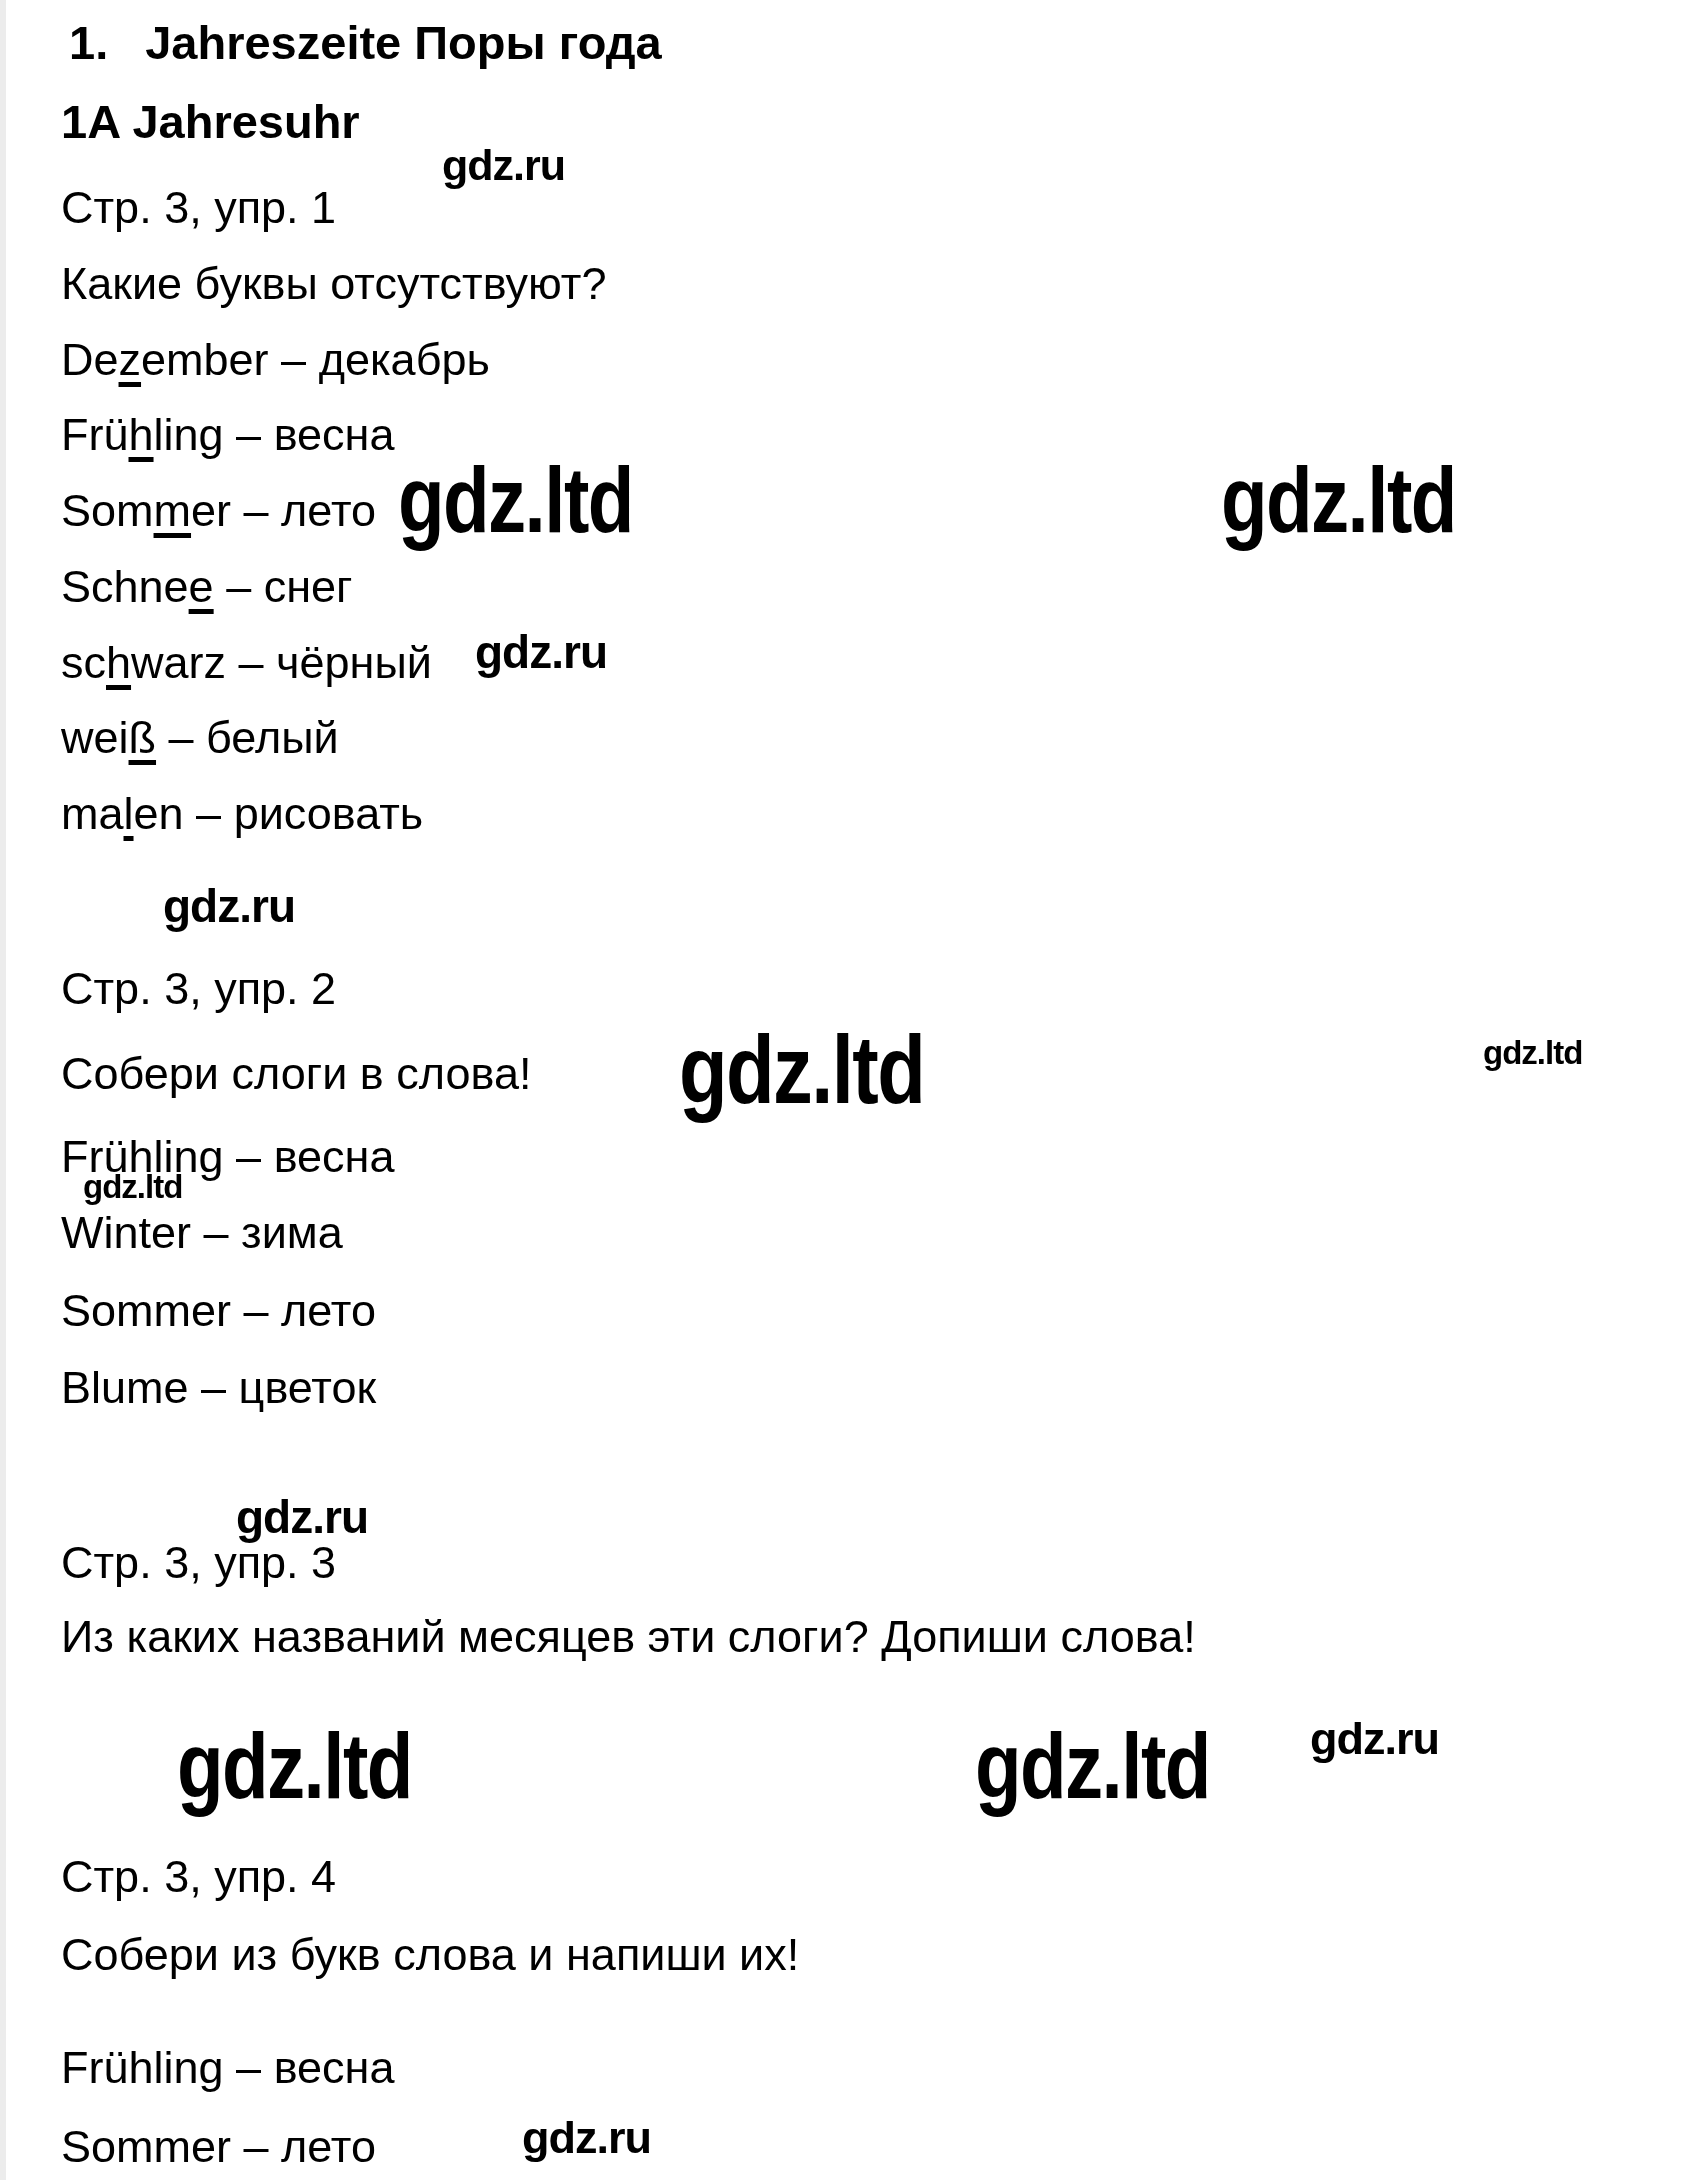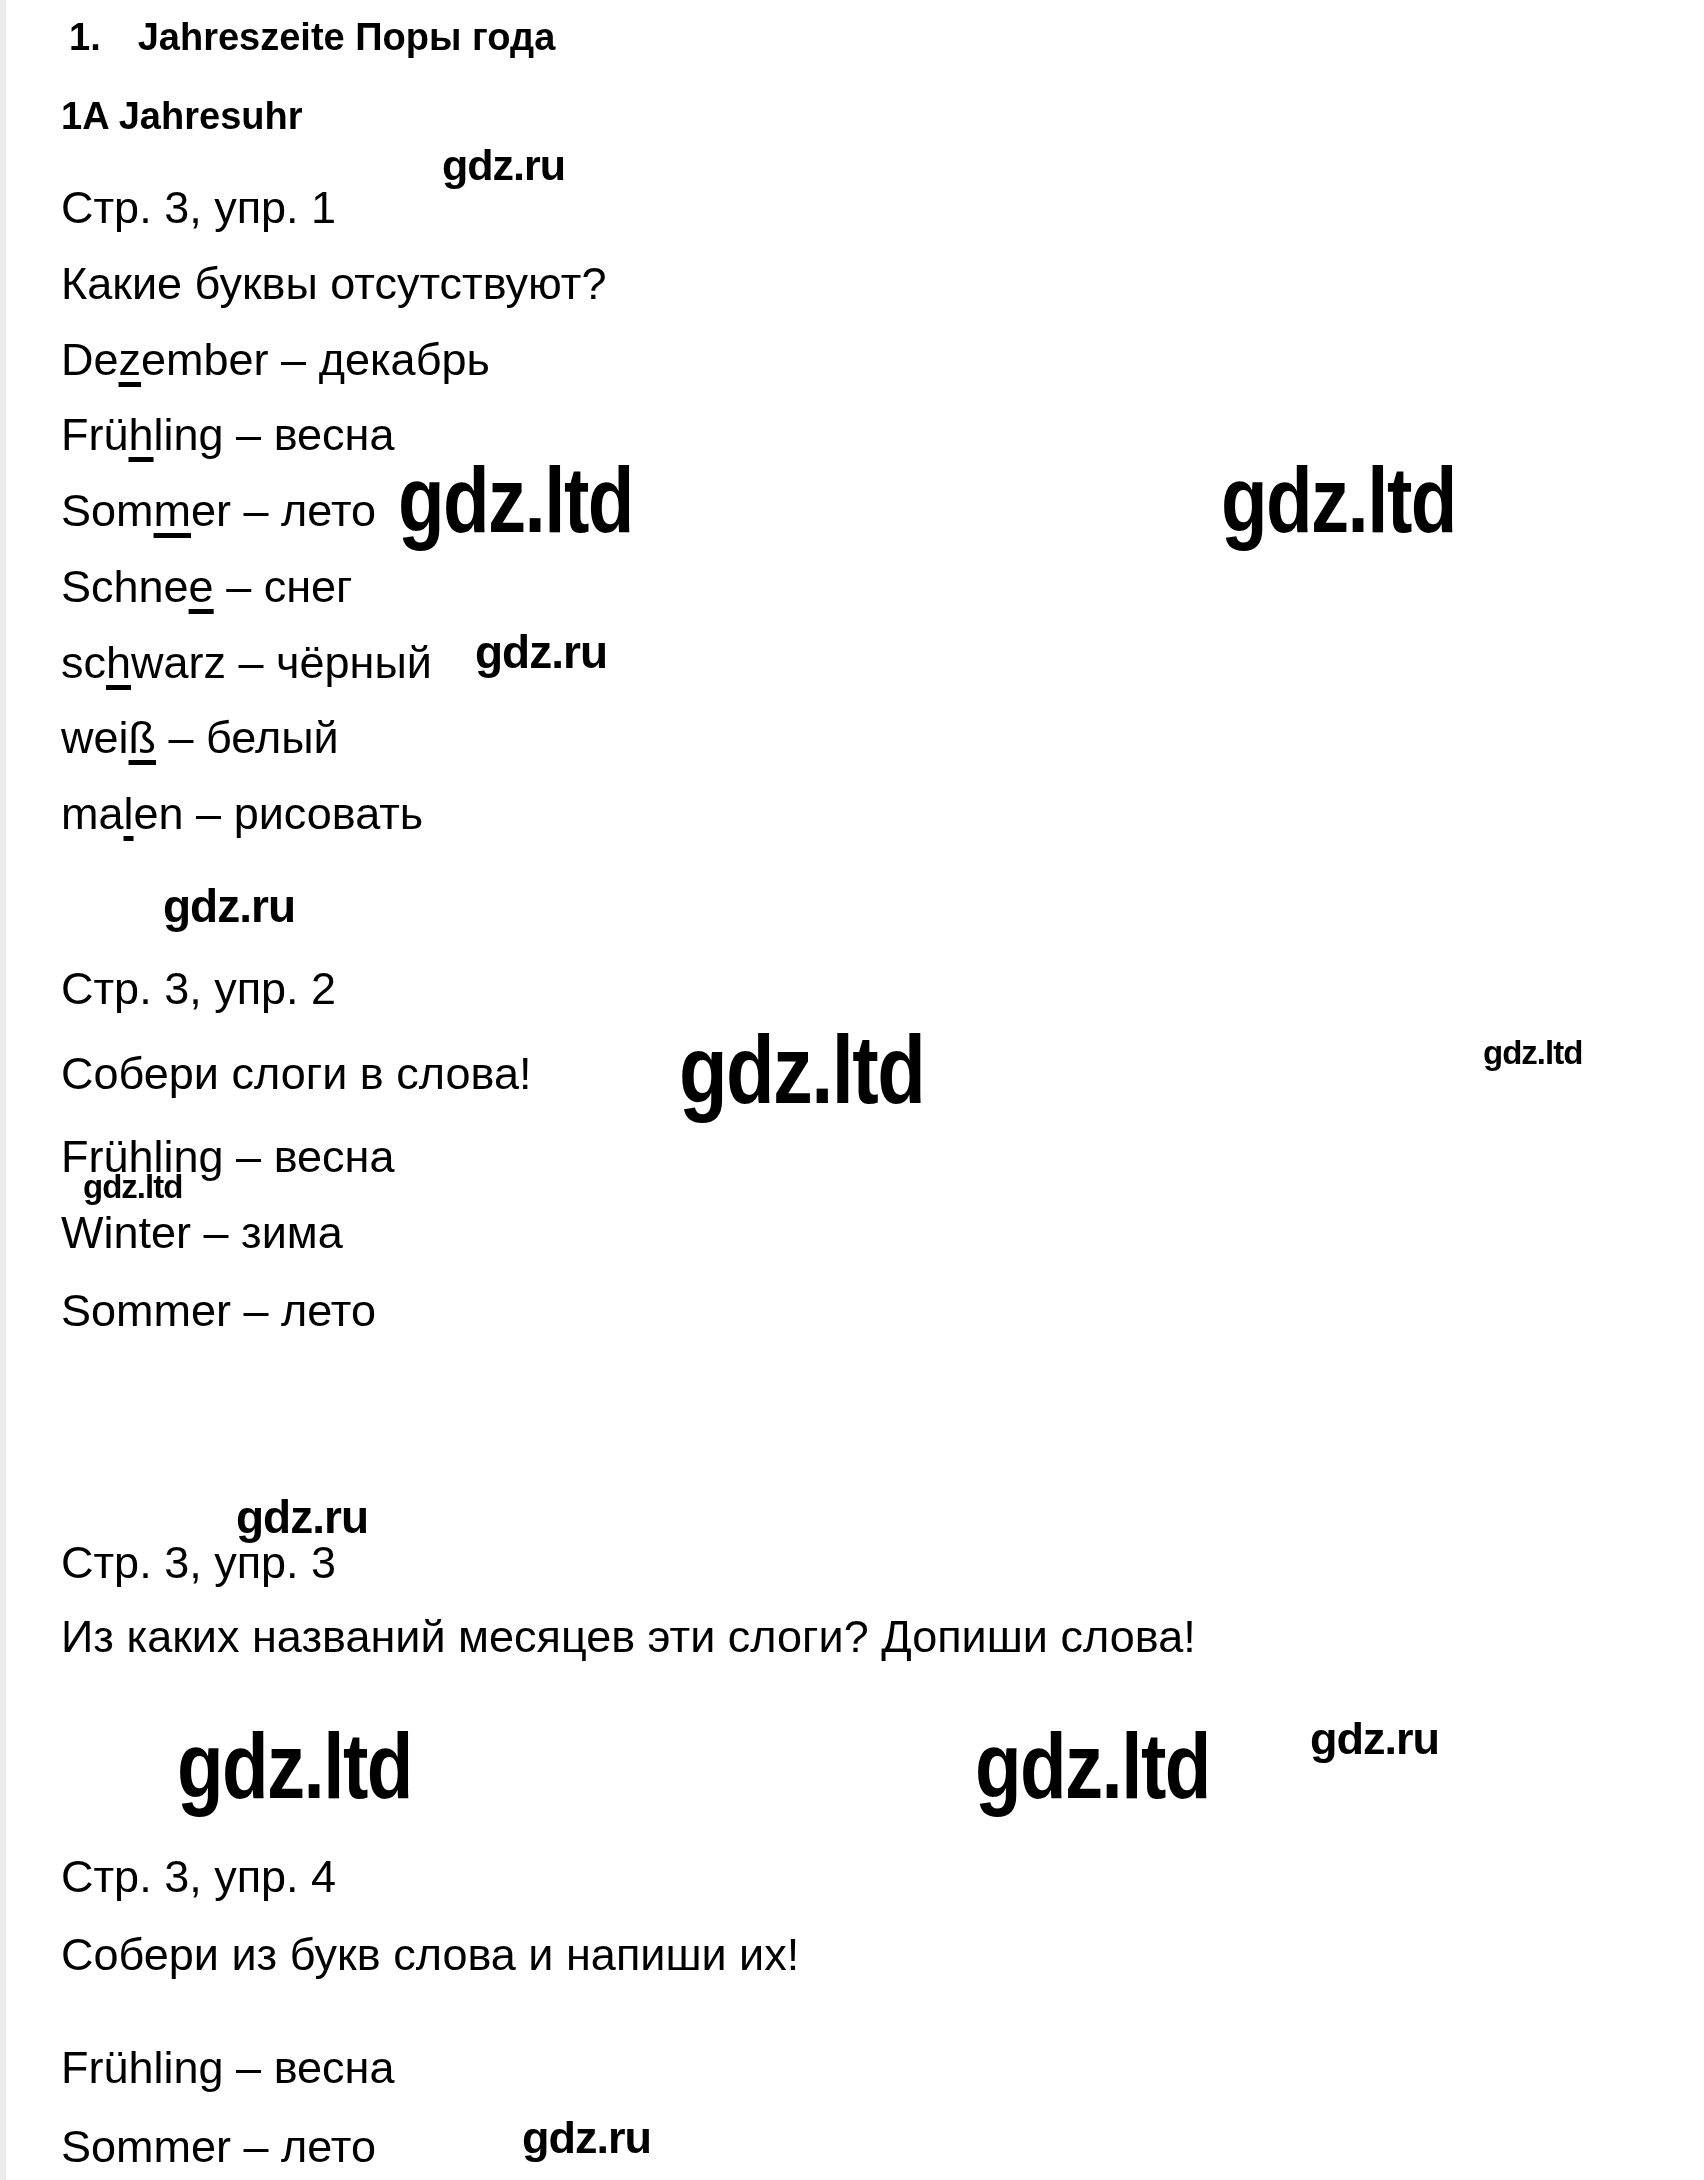--- a/index.html
+++ b/index.html
@@ -20,21 +20,21 @@
     background: #ececec;
   }
   .line {
     position: absolute;
     left: 61px;
     white-space: nowrap;
     font-size: 45px;
     line-height: 1.15;
     font-weight: 400;
   }
-  .h1, .h2 { font-weight: 700; font-size: 38px; }
+  .h1, .h2 { font-weight: 700; font-size: 47px; }
   .h1 .num { display: inline-block; margin-right: 37px; }
   .u {
     text-decoration: underline;
     text-decoration-thickness: 4.9px;
     text-underline-offset: 6.8px;
   }
   .wm {
     position: absolute;
     font-weight: 700;
     white-space: nowrap;
@@ -131,20 +131,21 @@
   <div class="wm wm-sml wm7">gdz.ltd</div>
 
   <div class="line l-w1"><span>Frühling</span><span> – </span><span>весна</span></div>
 
   <div class="wm wm-sml wm8">gdz.ltd</div>
 
   <div class="line l-w2"><span>Winter</span><span> – </span><span>зима</span></div>
 
   <div class="line l-w3"><span>Sommer</span><span> – </span><span>лето</span></div>
 
+  <div class="line l-w4"><span>Blume</span><span> – </span><span>цветок</span></div>
 
   <div class="wm wm-med wm9">gdz.ru</div>
 
   <div class="line l-ex3">Стр. 3, упр. 3</div>
   <div class="line l-ex3task">Из каких названий месяцев эти слоги? Допиши слова!</div>
 
   <div class="wm wm-big wm10">gdz.ltd</div>
   <div class="wm wm-big wm11">gdz.ltd</div>
   <div class="wm wm-med wm12">gdz.ru</div>
 

